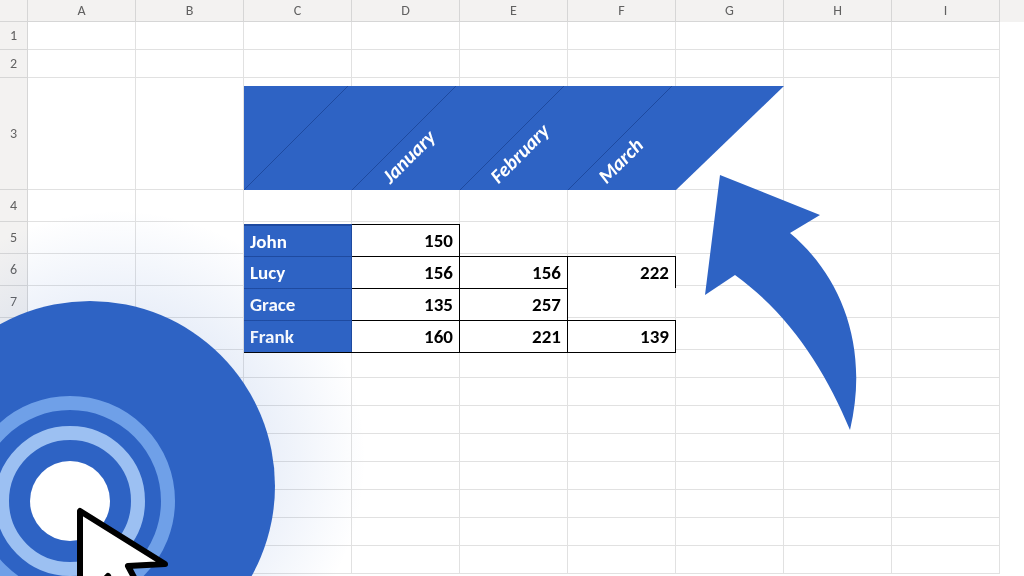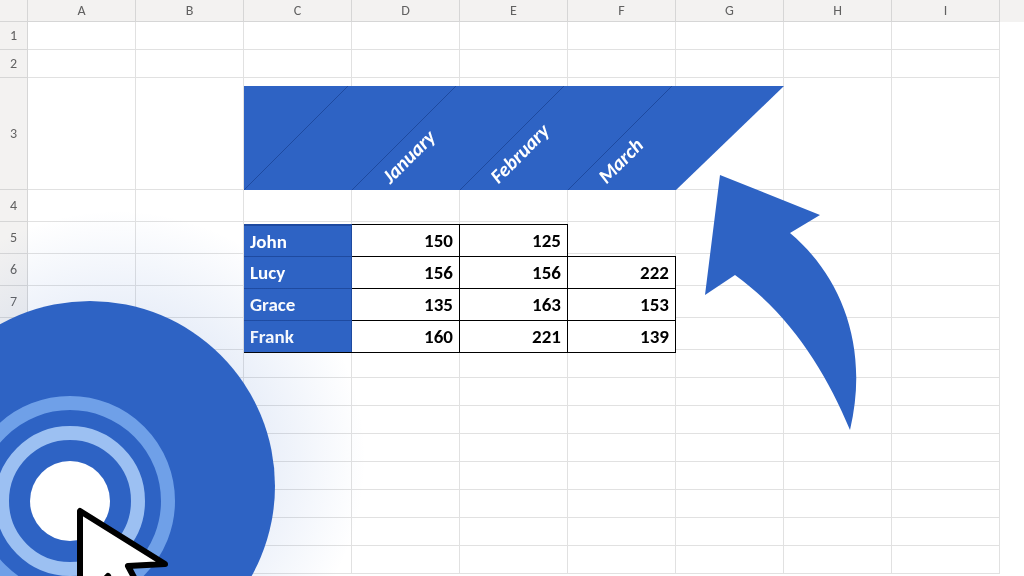--- a/index.html
+++ b/index.html
@@ -386,33 +386,31 @@
       </svg>
     </div>
     <div class="hdr-label lbl-d">January</div>
     <div class="hdr-label lbl-e">February</div>
     <div class="hdr-label lbl-f">March</div>
   </div>
   <div class="data-rows">
     <div class="drow">
       <div class="name-cell">John</div>
       <div class="val-cell">150</div>
-      <div class="val-cell">125</div>
     </div>
     <div class="drow">
       <div class="name-cell">Lucy</div>
       <div class="val-cell">156</div>
       <div class="val-cell">156</div>
       <div class="val-cell">222</div>
     </div>
     <div class="drow">
       <div class="name-cell">Grace</div>
       <div class="val-cell">135</div>
-      <div class="val-cell">163</div>
-      <div class="val-cell">153</div>
+      <div class="val-cell">257</div>
     </div>
     <div class="drow">
       <div class="name-cell">Frank</div>
       <div class="val-cell">160</div>
       <div class="val-cell">221</div>
       <div class="val-cell">139</div>
     </div>
   </div>
 </div>
 

